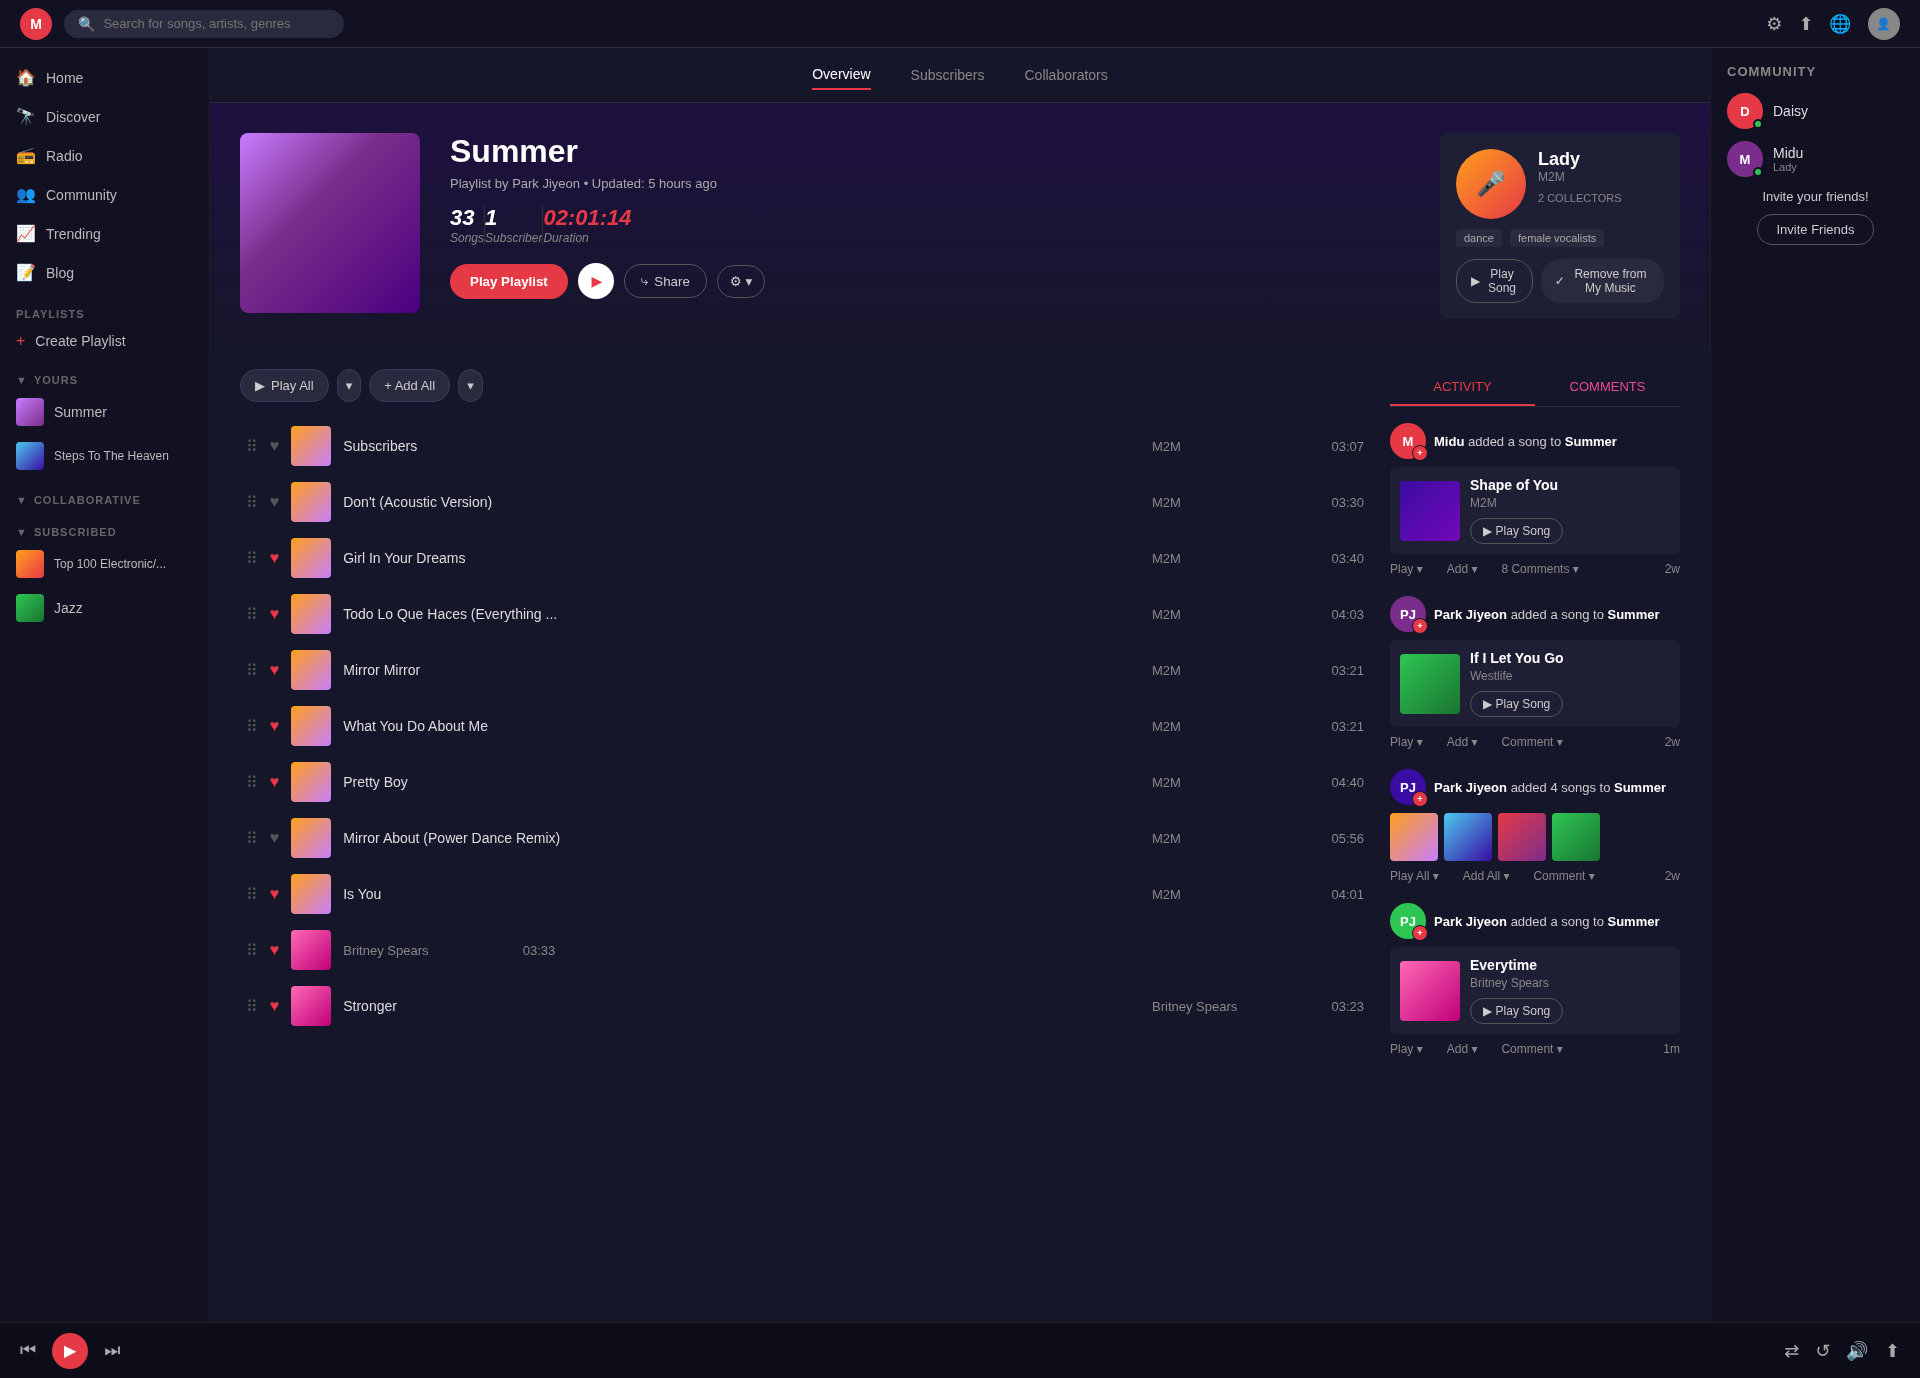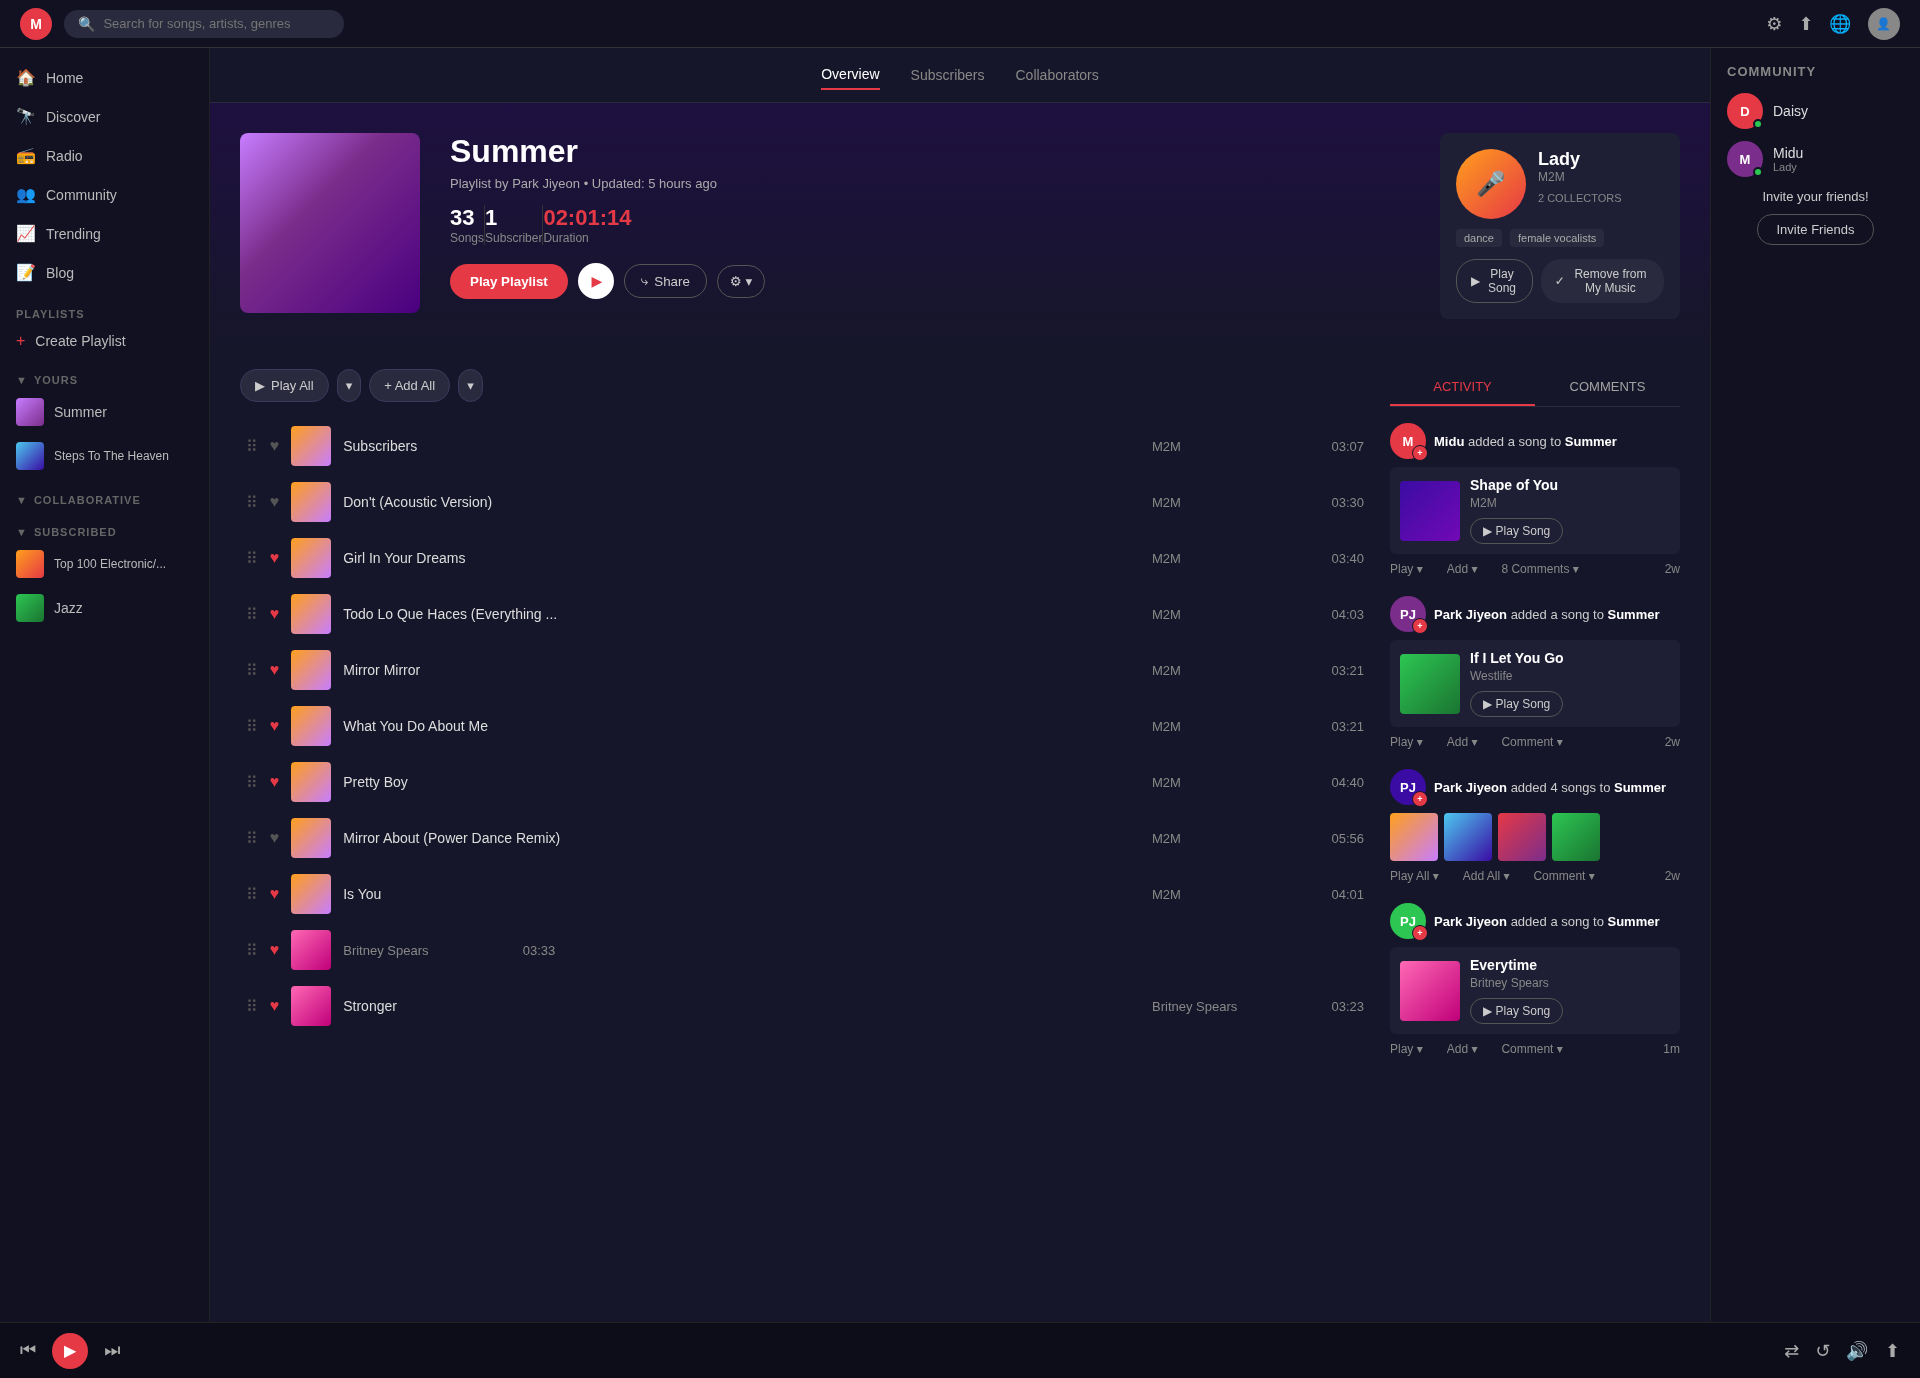--- a/index.html
+++ b/index.html
@@ -27,31 +27,31 @@
     .playlist-thumb { width: 28px; height: 28px; border-radius: 4px; flex-shrink: 0; }
     .playlist-thumb.purple { background: linear-gradient(135deg, #c77dff, #7b2d8b); }
     .playlist-thumb.blue { background: linear-gradient(135deg, #4cc9f0, #3a0ca3); }
     .playlist-thumb.orange { background: linear-gradient(135deg, #ff9f1c, #e63946); }
     .playlist-thumb.green { background: linear-gradient(135deg, #2dc653, #1a7431); }
 
     
     .main { flex: 1; overflow-y: auto; background: #16162a; }
     
     
-    .nav-tabs { display: flex; align-items: center; justify-content: center; gap: 31px; padding: 12px 0; border-bottom: 1px solid #2a2a3e; background: #16162a; position: sticky; top: 0; z-index: 10; }
+    .nav-tabs { display: flex; align-items: center; justify-content: center; gap: 40px; padding: 12px 0; border-bottom: 1px solid #2a2a3e; background: #16162a; position: sticky; top: 0; z-index: 10; }
     .nav-tab { color: #888; cursor: pointer; padding: 6px 0; font-size: 14px; }
     .nav-tab.active { color: #fff; border-bottom: 2px solid #e63946; }
 
     
     .playlist-header { display: flex; gap: 30px; padding: 30px; align-items: flex-start; background: linear-gradient(180deg, #1e1040 0%, #16162a 100%); }
     .playlist-cover { width: 180px; height: 180px; border-radius: 8px; background: linear-gradient(135deg, #c77dff 0%, #7b2d8b 40%, #4a0080 100%); flex-shrink: 0; }
     .playlist-info { flex: 1; }
     .playlist-title { font-size: 32px; font-weight: 700; margin-bottom: 6px; }
     .playlist-meta { color: #aaa; font-size: 13px; margin-bottom: 14px; }
-    .playlist-stats { display: flex; margin-bottom: 18px; }
+    .playlist-stats { display: flex; margin-bottom: 18px; font-style: italic; }
     .stat { display: flex; flex-direction: column; }
     .stat-value { font-size: 22px; font-weight: 700; color: #fff; }
     .stat-label { font-size: 12px; color: #888; }
     .stat-divider { width: 1px; background: #333; }
     .stat-duration { color: #e63946; font-size: 22px; font-weight: 700; }
     .playlist-actions { display: flex; gap: 10px; align-items: center; }
     .btn-play { background: #e63946; border: none; color: #fff; padding: 10px 20px; border-radius: 20px; cursor: pointer; font-weight: 600; display: flex; align-items: center; gap: 8px; }
     .btn-play-circle { width: 36px; height: 36px; background: #fff; border-radius: 50%; display: flex; align-items: center; justify-content: center; }
     .btn-play-circle .play-tri { color: #e63946; font-size: 14px; margin-left: 2px; }
     .btn-outline { background: transparent; border: 1px solid #555; color: #ccc; padding: 8px 16px; border-radius: 20px; cursor: pointer; display: flex; align-items: center; gap: 6px; }
@@ -85,21 +85,21 @@
     .drag-handle { color: #555; cursor: grab; font-size: 16px; }
     .heart-icon { color: #555; cursor: pointer; font-size: 16px; }
     .heart-icon.liked { color: #e63946; }
     .song-thumb { width: 40px; height: 40px; border-radius: 4px; background: linear-gradient(135deg, #ff9f1c, #c77dff); flex-shrink: 0; overflow: hidden; display: flex; align-items: center; justify-content: center; font-size: 16px; }
     .song-name { flex: 1; font-size: 14px; color: #ddd; }
     .song-artist { width: 150px; color: #888; font-size: 13px; }
     .song-duration { color: #888; font-size: 13px; width: 50px; text-align: right; }
 
     
     .panel-tabs { display: flex; border-bottom: 1px solid #2a2a3e; margin-bottom: 16px; }
-    .panel-tab { flex: 1; text-align: center; padding: 10px; font-size: 13px; color: #a3a3a3; cursor: pointer; }
+    .panel-tab { flex: 1; text-align: center; padding: 10px; font-size: 13px; color: #ec4899; cursor: pointer; }
     .panel-tab.active { color: #e63946; border-bottom: 2px solid #e63946; }
     .activity-item { margin-bottom: 20px; }
     .activity-user { display: flex; align-items: center; gap: 8px; margin-bottom: 8px; font-size: 13px; color: #ccc; }
     .activity-avatar { width: 36px; height: 36px; border-radius: 50%; background: #888; flex-shrink: 0; position: relative; display: flex; align-items: center; justify-content: center; color: #fff; font-size: 13px; font-weight: 600; }
     .activity-badge { width: 16px; height: 16px; border-radius: 50%; background: #e63946; position: absolute; bottom: -2px; right: -2px; display: flex; align-items: center; justify-content: center; font-size: 9px; font-weight: bold; border: 1px solid #16162a; }
     .activity-text { flex: 1; }
     .activity-link { color: #fff; font-weight: 600; }
     .activity-song-card { background: #1e1e35; border-radius: 6px; padding: 10px; display: flex; gap: 10px; align-items: center; margin-bottom: 8px; }
     .activity-song-thumb { width: 60px; height: 60px; border-radius: 4px; background: linear-gradient(135deg, #3a0ca3, #7209b7); flex-shrink: 0; display: flex; align-items: center; justify-content: center; font-size: 20px; }
     .activity-song-info { flex: 1; }

